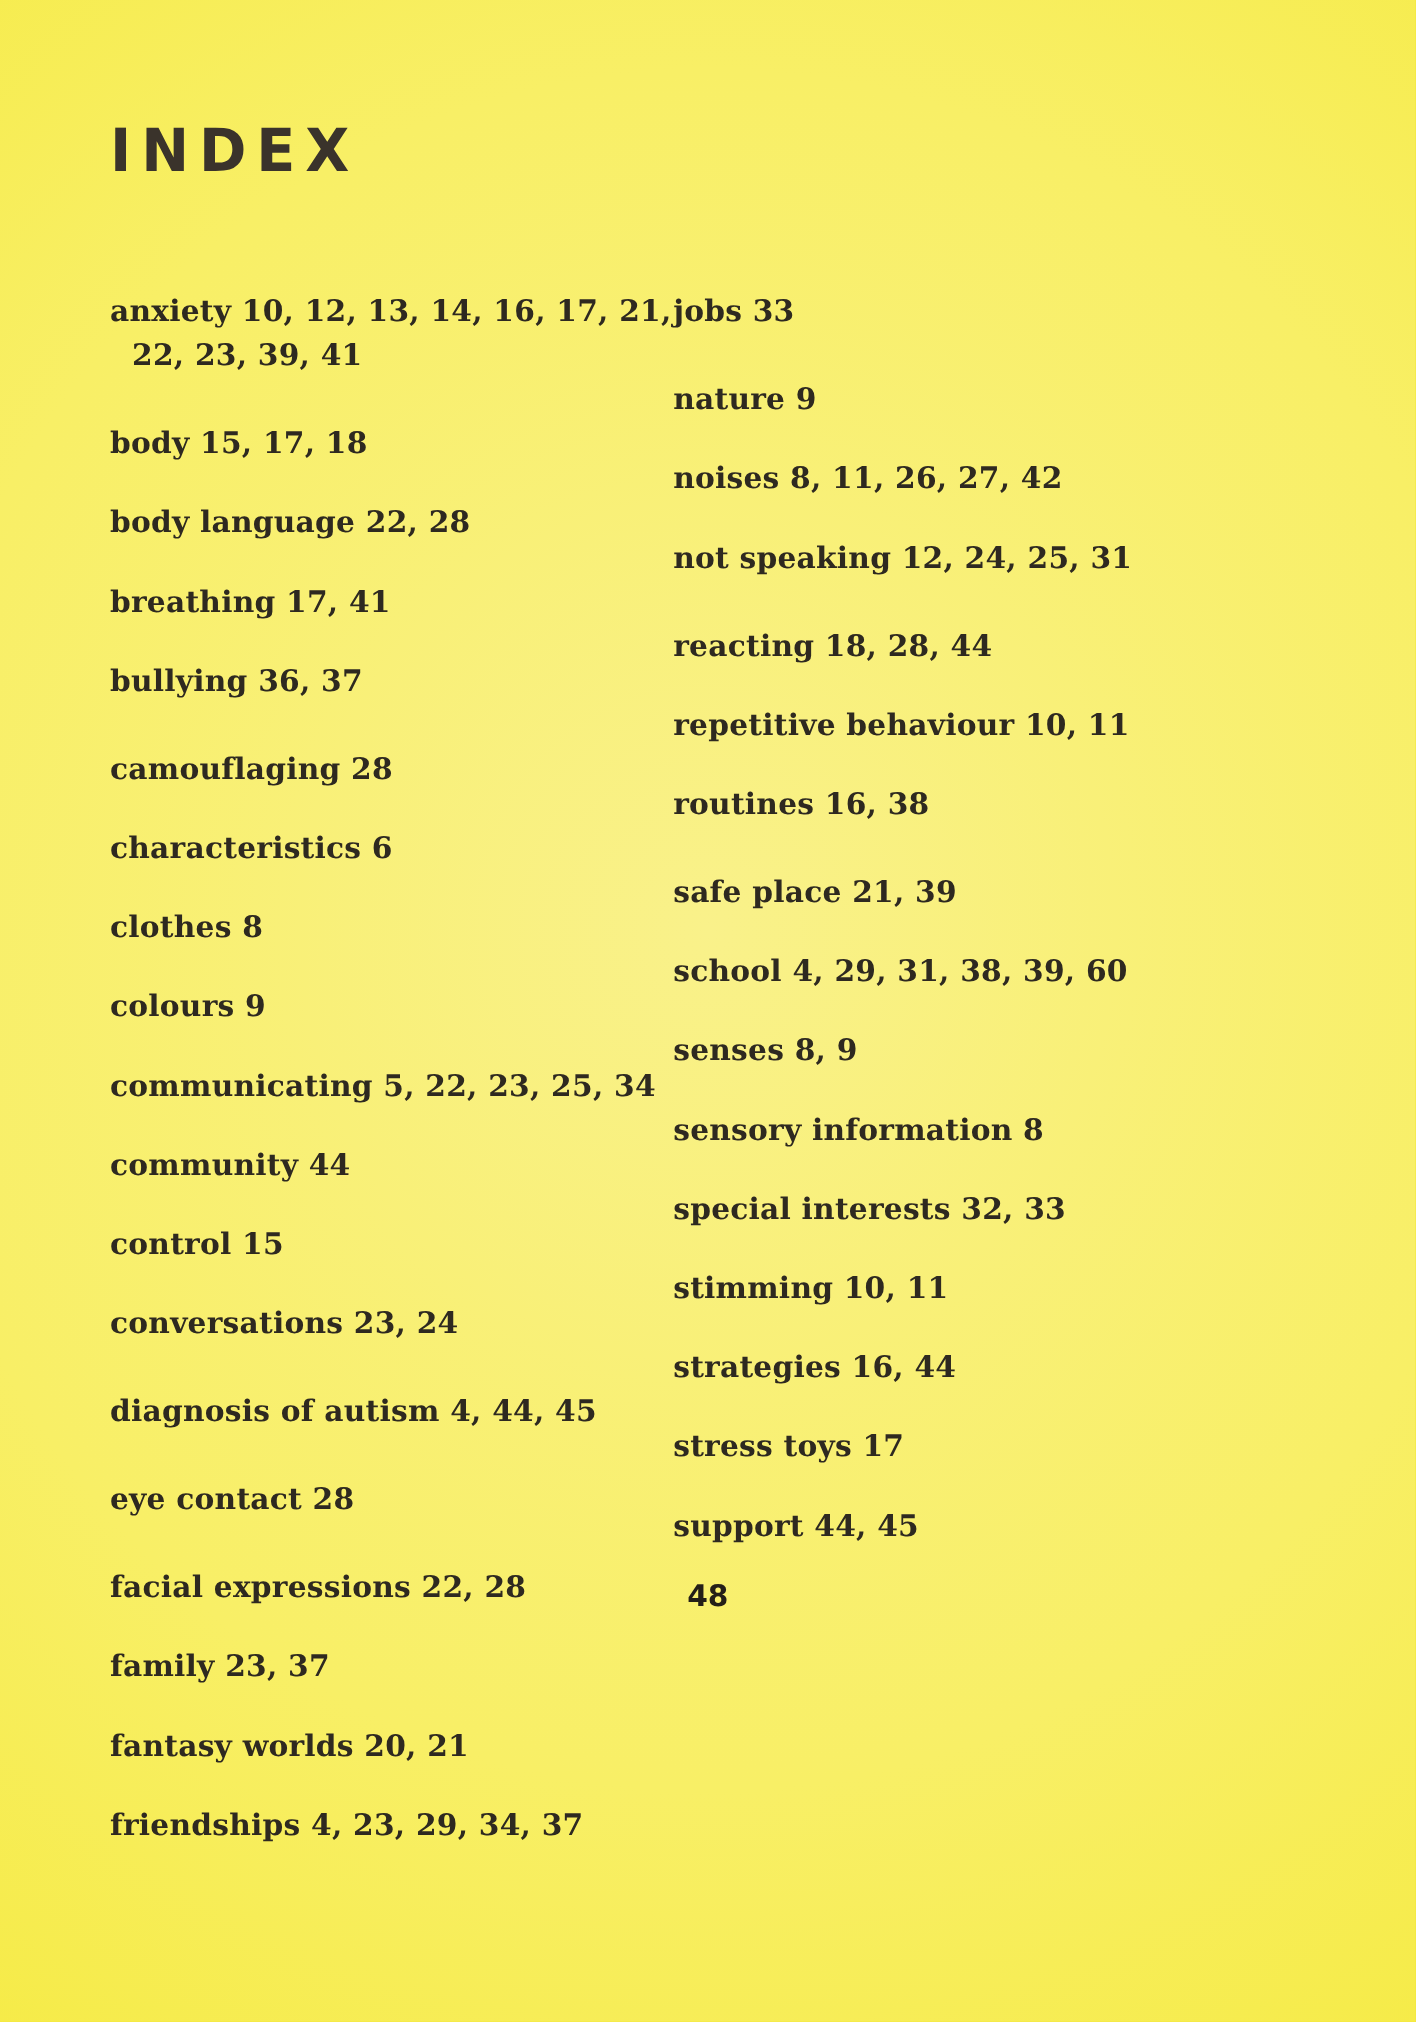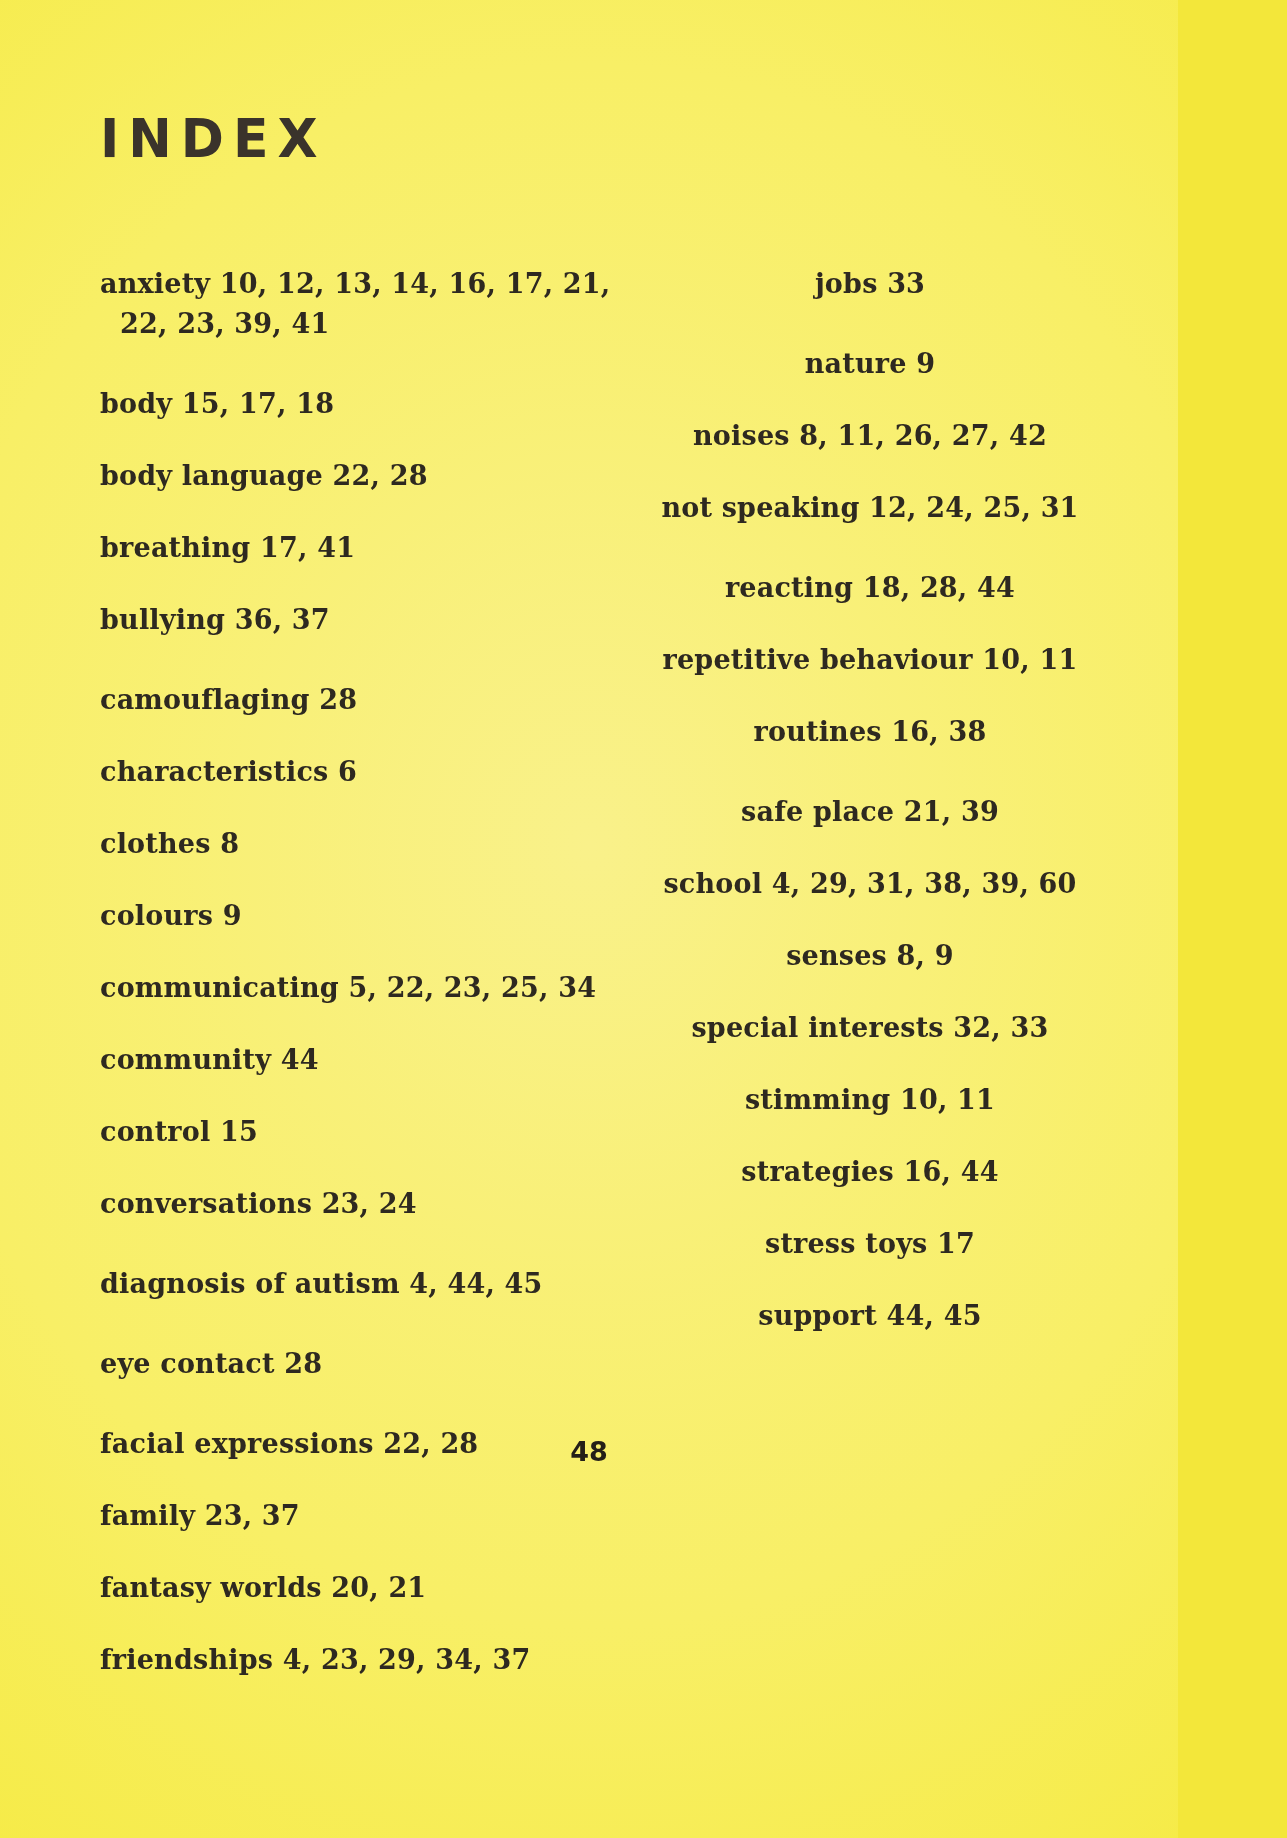--- a/index.html
+++ b/index.html
@@ -2,21 +2,21 @@
 <html><head>
 <meta charset="utf-8">
 <style>
   html, body {
     margin: 0;
     padding: 0;
     background: #f3e73a;
   }
   .page {
     position: relative;
-    width: 1178px;
+    width: 1287px;
     height: 1838px;
     overflow: hidden;
     background: radial-gradient(ellipse 115% 85% at 50% 46%,
                 #f9f18a 0%, #f8ef66 50%, #f5ea40 85%, #f2e42d 100%);
     font-family: "DejaVu Serif", serif;
   }
   .title {
     position: absolute;
     left: 100px;
     top: 108px;
@@ -38,21 +38,20 @@
   .col {
     color: #2e2920;
   }
   .col-left {
     flex: none;
     width: 512px;
   }
   .col-right {
     flex: 1;
     min-width: 0;
-    text-align: center;
   }
   .group {
     margin-bottom: 40px;
   }
   .entry {
     font-family: "DejaVu Serif", serif;
     font-weight: 700;
     font-size: 27px;
     line-height: 40px;
     color: #2e2920;
@@ -125,20 +124,21 @@
         </div>
         <div class="group">
           <div class="entry">reacting 18, 28, 44</div>
           <div class="entry">repetitive behaviour 10, 11</div>
           <div class="entry">routines 16, 38</div>
         </div>
         <div class="group">
           <div class="entry">safe place 21, 39</div>
           <div class="entry">school 4, 29, 31, 38, 39, 60</div>
           <div class="entry">senses 8, 9</div>
+          <div class="entry">sensory information 8</div>
           <div class="entry">special interests 32, 33</div>
           <div class="entry">stimming 10, 11</div>
           <div class="entry">strategies 16, 44</div>
           <div class="entry">stress toys 17</div>
           <div class="entry">support 44, 45</div>
         </div>
       </div>
   </div>
 
   <div class="page-number">48</div>

